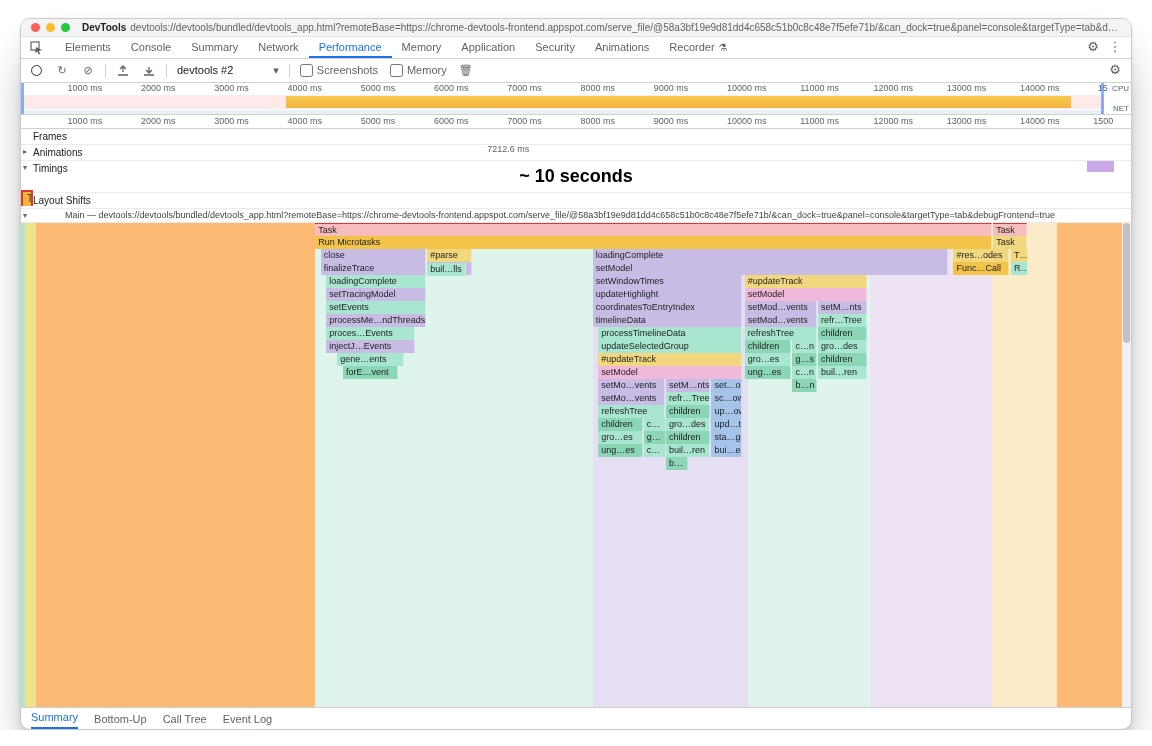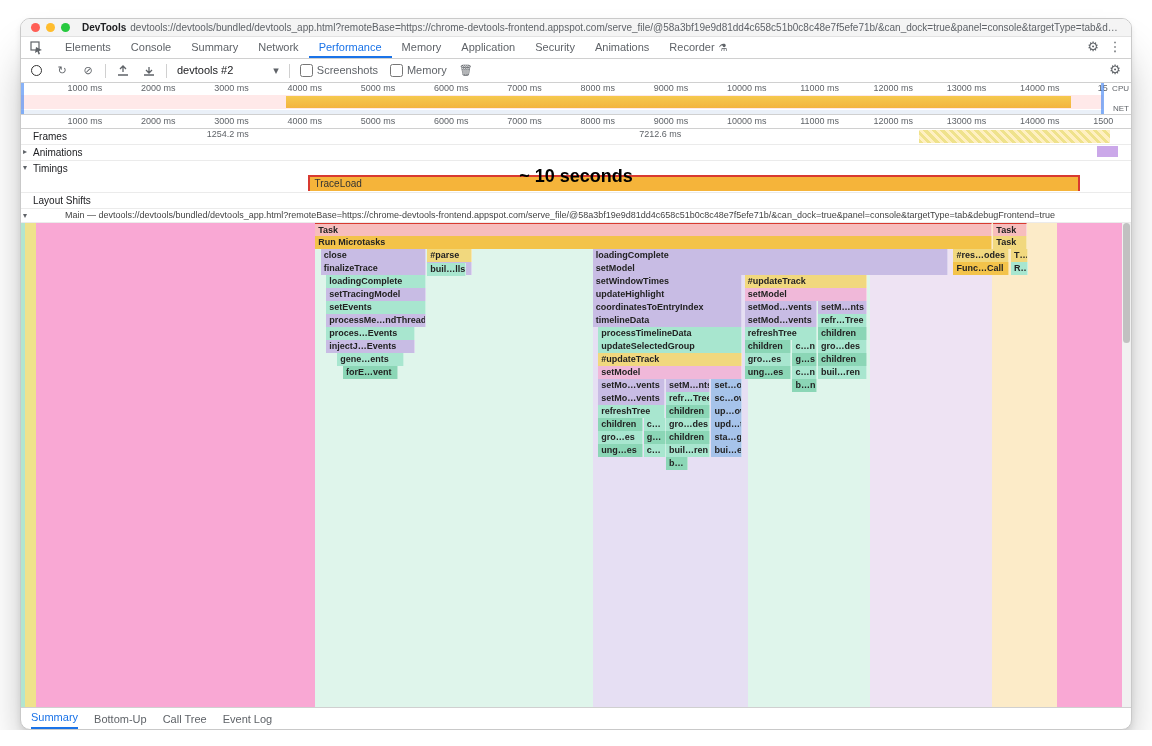--- a/index.html
+++ b/index.html
@@ -54,36 +54,36 @@
   .ov-net-lab{position:absolute;right:2px;bottom:0px;font-size:8px;color:var(--muted);}
   .ov-cpu{position:absolute;left:0;right:28px;top:12px;height:14px;background:#ffe9e9;}
   .ov-cpu .fill{position:absolute;top:1px;bottom:1px;background:linear-gradient(#f5c94e,#f3b43e);}
   .ov-net{position:absolute;left:0;right:28px;bottom:0;height:4px;background:#eaf0f8;}
   .sel-handle{position:absolute;top:0;bottom:0;width:3px;background:#4285f4a0;}
 
   .timeline-ruler{height:14px;border-bottom:1px solid var(--pan-sep);position:relative;font-size:9px;color:var(--muted);}
   .timeline-ruler span{position:absolute;top:1px;}
 
   .tracks{flex:1;overflow:hidden;display:flex;flex-direction:column;position:relative;}
-  .track-row{display:flex;align-items:stretch;border-bottom:1px solid #ebebeb;min-height:14px;position:relative;}
+  .track-row{display:flex;align-items:stretch;border-bottom:1px solid #ebebeb;min-height:14px;position:relative;flex-direction:column;}
   .track-row.expandable .tri{position:absolute;left:2px;top:2px;font-size:8px;color:var(--muted);}
   .track-label{width:262px;flex-shrink:0;padding:1px 4px 1px 12px;font-size:10px;color:var(--text);white-space:nowrap;overflow:hidden;text-overflow:ellipsis;position:relative;}
   .track-body{flex:1;position:relative;}
   .frame-time{position:absolute;font-size:9px;color:var(--muted);}
   .hatch{position:absolute;top:1px;bottom:1px;background:repeating-linear-gradient(45deg,#efe28c,#efe28c 3px,#fff0c2 3px,#fff0c2 6px);}
   .timings-body{height:20px;}
   .trace-box{position:absolute;top:0;height:16px;background:#f5b43a;border:2px solid #d83a30;border-bottom:none;font-size:10px;padding:0 4px;color:#333;overflow:hidden;}
   .anim-seg{position:absolute;top:1px;height:11px;background:#cba8e9;}
 
   .big-annot{position:absolute;left:50%;top:148px;transform:translateX(-50%);font:700 18px/1 Helvetica,Arial,sans-serif;color:#000;pointer-events:none;z-index:5;}
 
   .main-header{height:14px;border-bottom:1px solid #ebebeb;}
   .main-header .track-label{font-size:9px;color:#444;width:100%;padding-left:12px;margin-left:32px;}
 
-  .flame-viewport{flex:1;position:relative;overflow:hidden;background:#f9a8d4;font-weight:bold;}
+  .flame-viewport{flex:1;position:relative;overflow:hidden;background:#fdba74;}
   .flame-viewport .bgcols{position:absolute;inset:0;}
   .bgcols div{position:absolute;top:0;bottom:0;}
   .flame-scroll{position:absolute;right:0;top:0;bottom:0;width:9px;background:#f1f1f1;}
   .flame-scroll .thumb{position:absolute;left:1px;right:1px;top:0;height:120px;background:#c1c1c1;border-radius:4px;}
 
   .flame{position:relative;}
   .fl{position:absolute;height:13px;font-size:9px;line-height:13px;padding:0 3px;overflow:hidden;white-space:nowrap;color:#222;border-right:1px solid rgba(255,255,255,.4);}
 
   .bottom-tabs{height:22px;border-top:1px solid var(--pan-sep);display:flex;align-items:flex-end;padding:0 10px;gap:16px;font-size:11px;}
   .btab{color:var(--muted);cursor:pointer;padding:3px 0;}

